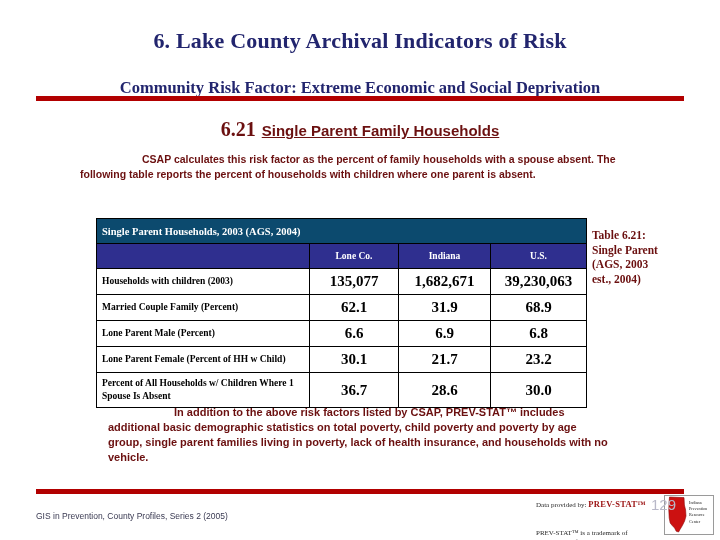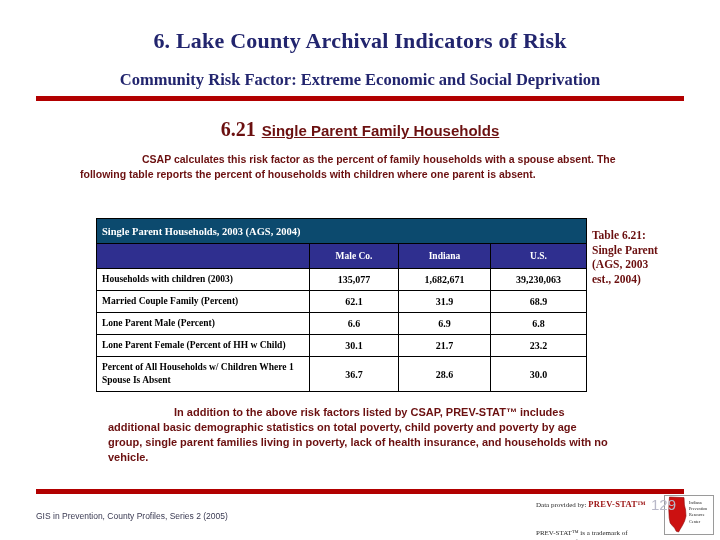--- a/index.html
+++ b/index.html
@@ -34,21 +34,21 @@
     font-size: 22px;
     color: #22256e;
     letter-spacing: 0.2px;
     white-space: nowrap;
   }
 
   
   .subtitle-wrap {
     position: absolute;
     left: 36px;
-    top: 70px;
+    top: 78px;
     width: 648px;
     text-align: center;
   }
   .subtitle-text {
     font-family: "Liberation Serif", serif;
     font-weight: bold;
     font-size: 16.5px;
     color: #22256e;
     white-space: nowrap;
     line-height: 19px;
@@ -143,21 +143,21 @@
   .tbl-rowlabel {
     font-weight: bold;
     font-size: 9.5px;
     color: #000000;
     text-align: left;
     padding: 4px 4px 4px 5px !important;
     line-height: 13px;
   }
   .tbl-val {
     font-weight: bold;
-    font-size: 10px;
+    font-size: 15px;
     color: #000000;
     text-align: center;
     padding: 4px 0 !important;
   }
 
   
   .side-caption {
     position: absolute;
     left: 592px;
     top: 228px;
@@ -289,21 +289,21 @@
       <col style="width:89px">
       <col style="width:92px">
       <col style="width:96px">
     </colgroup>
     <tbody>
       <tr>
         <td class="tbl-title-cell" colspan="4">Single Parent Households, 2003 (AGS, 2004)</td>
       </tr>
       <tr>
         <td class="tbl-colhead tbl-colhead-blank"></td>
-        <td class="tbl-colhead">Male Co.</td>
+        <td class="tbl-colhead">Lone Co.</td>
         <td class="tbl-colhead">Indiana</td>
         <td class="tbl-colhead">U.S.</td>
       </tr>
 
       <tr>
         <td class="tbl-rowlabel">Households with children (2003)</td>
         <td class="tbl-val">135,077</td>
         <td class="tbl-val">1,682,671</td>
         <td class="tbl-val">39,230,063</td>
       </tr>

